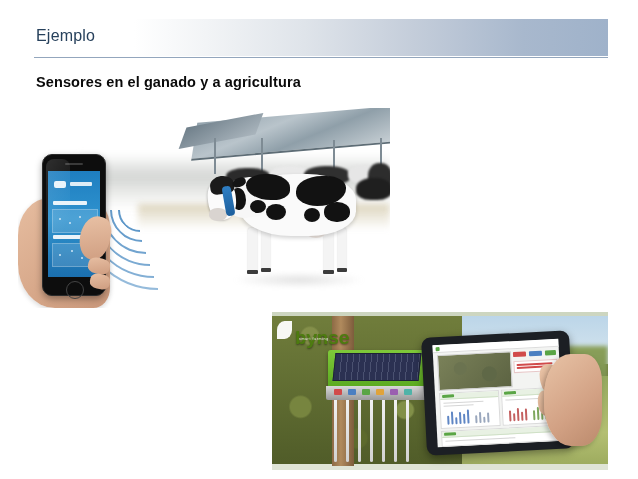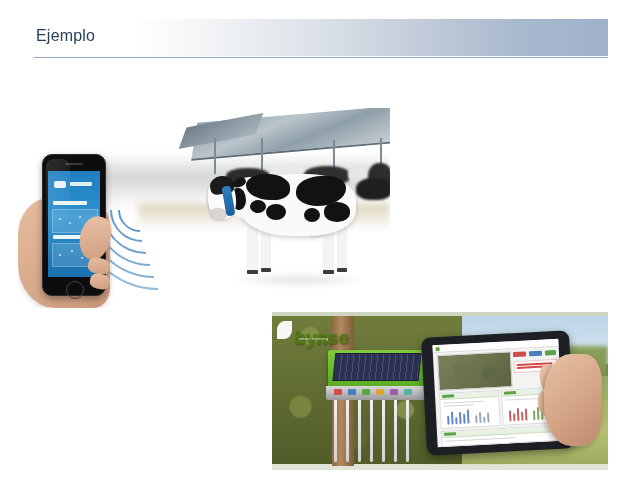--- a/index.html
+++ b/index.html
@@ -316,20 +316,21 @@
 </style>
 </head>
 <body>
 
 <div class="slide">
 
   <div class="header-bar"></div>
   <div class="header-rule"></div>
   <div class="header-title">Ejemplo</div>
 
+  <div class="subtitle">Sensores en el ganado y a agricultura</div>
 
   <div class="fig1">
     <div class="f1-sky"></div>
     <div class="f1-horizon"></div>
     <div class="f1-ground"></div>
 
     <div class="roof"></div>
     <div class="roof2"></div>
     <div class="post p1"></div>
     <div class="post p2"></div>

